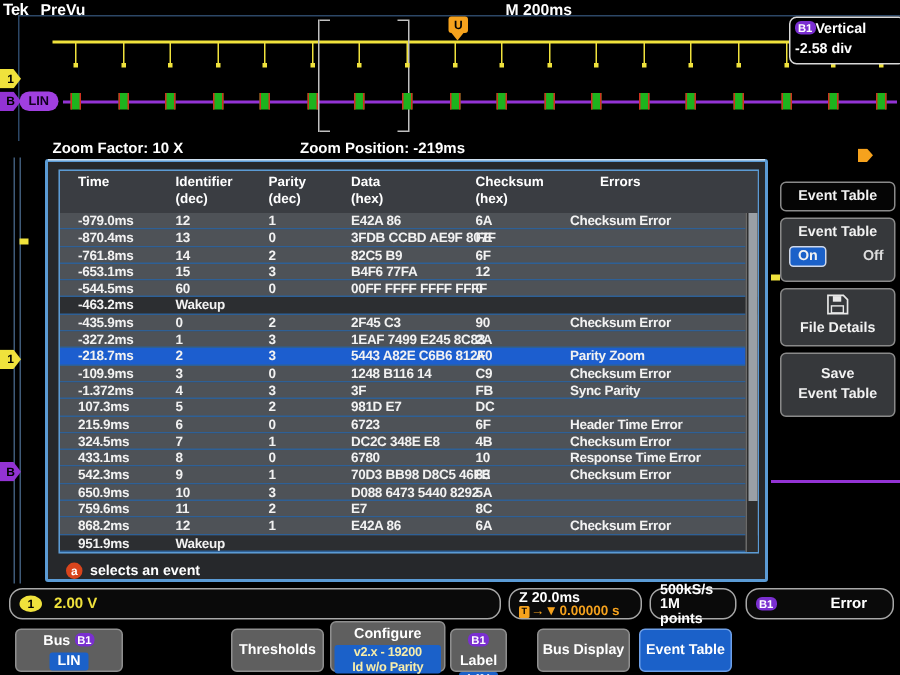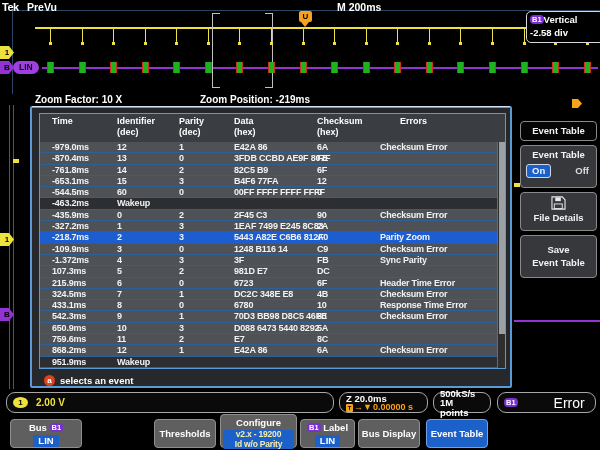--- a/index.html
+++ b/index.html
@@ -82,21 +82,21 @@
   .sbox{top:392px;height:21px;background:#0a0a0a;border:1px solid #a8a8a8;border-radius:9px;
         box-sizing:border-box;display:flex;align-items:center;padding:0 6px;}
   .ch1badge{display:inline-flex;width:15px;height:11px;border-radius:50%;background:#f0e23c;color:#000;
             font-size:8px;font-weight:bold;align-items:center;justify-content:center;margin-right:8px;}
   .ch1val{color:#f0e23c;font-size:10px;font-weight:bold;}
   .two{flex-direction:column;align-items:flex-start;justify-content:center;padding-top:1px;}
   .two .r1{font-size:9.5px;font-weight:bold;line-height:9.5px;}
   .two .r2{font-size:9px;font-weight:bold;line-height:9.5px;color:#f6a21d;display:flex;align-items:center;gap:1px;}
   .ticon{display:inline-block;width:7px;height:8px;background:#f6a21d;color:#000;font-size:6px;
          font-weight:bold;text-align:center;line-height:8px;border-radius:1px;}
-  .errlbl{font-size:14px;font-weight:normal;margin-left:4px;padding-left:32px;}
+  .errlbl{font-size:10px;font-weight:bold;margin-left:4px;padding-left:32px;}
 
   
   .mbtn{position:absolute;top:419px;height:29px;background:#5f5f5f;border:1px solid #8f8f8f;border-radius:4px;
         box-sizing:border-box;font-size:9.5px;font-weight:bold;color:#fff;text-align:center;line-height:13px;padding-top:1px;}
   .mbtn.tall{top:414px;height:34px;}
   .mbtn.c1{display:flex;align-items:center;justify-content:center;padding-top:0;}
   .mbtn.selbtn{background:#1b61c9;border-color:#6fa0e8;}
   .chip{display:inline-block;background:#1b61c9;color:#fff;border-radius:2px;padding:0 5px;line-height:12px;}
   .cfg{background:#1b61c9;color:#f7edaa;border-radius:2px;margin:1px 2px 0;padding:0 1px;}
   .cfg div{font-size:8.5px;line-height:9.5px;letter-spacing:-0.2px;}
@@ -406,21 +406,21 @@
     <div><span class="chip">LIN</span></div>
   </div>
   <div class="mbtn c1" style="left:154px;width:62px;">Thresholds</div>
   <div class="mbtn tall" style="left:220px;width:77px;">
     <div>Configure</div>
     <div class="cfg">
       <div>v2.x - 19200</div>
       <div>Id w/o Parity</div>
     </div>
   </div>
-  <div class="mbtn" style="left:300px;width:55px;">
+  <div class="mbtn" style="left:300px;width:38px;">
     <div><span class="pill">B1</span>
          <span>Label</span></div>
     <div><span class="chip">LIN</span></div>
   </div>
   <div class="mbtn c1" style="left:358px;width:62px;">Bus Display</div>
   <div class="mbtn c1 selbtn" style="left:426px;width:62px;">Event Table</div>
 
 </div>
 
 </body></html>

